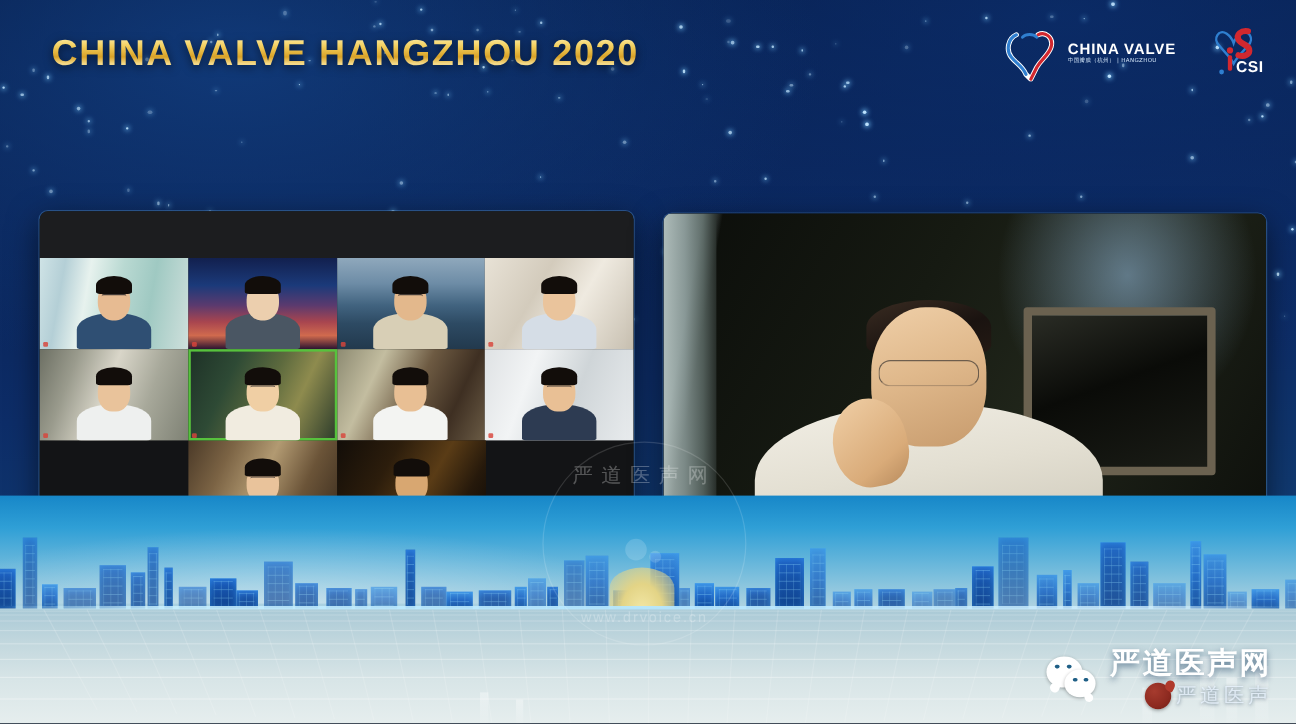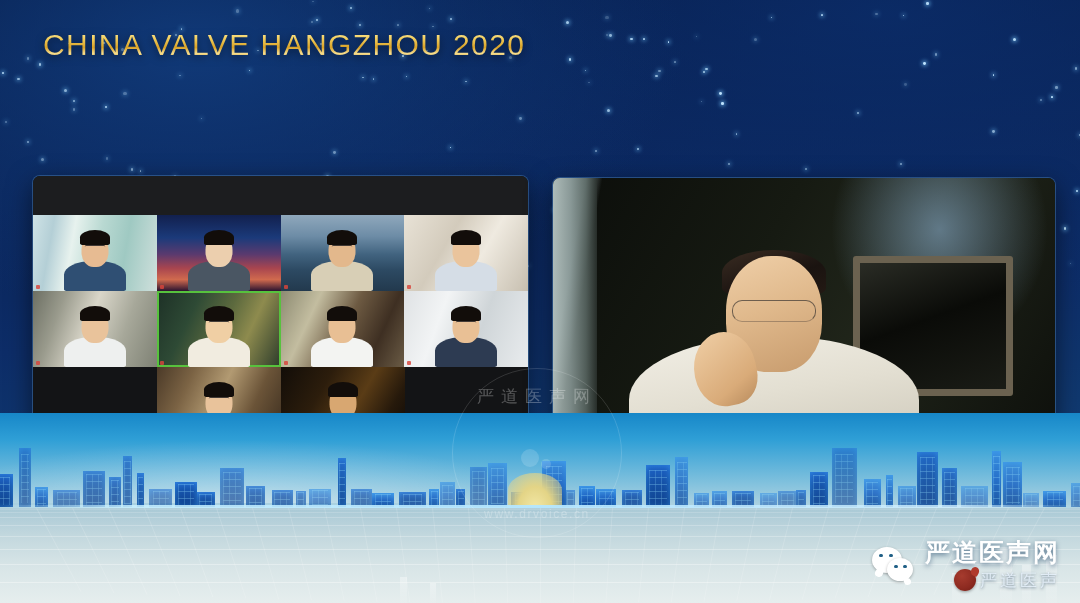--- a/index.html
+++ b/index.html
@@ -16,21 +16,21 @@
   }
 
   
   .stars{ position:absolute; inset:0 0 46% 0; pointer-events:none; }
   .star{ position:absolute; border-radius:50%; background:#bfe4ff;
          box-shadow:0 0 4px 1px rgba(120,200,255,.85); }
 
   
   .titles{ position:absolute; left:43px; top:30px; z-index:6; }
   .t-line{
-    font-weight:normal; letter-spacing:1.4px; line-height:1.0;
+    font-weight:bold; letter-spacing:1.4px; line-height:1.0;
     background:linear-gradient(180deg,#fff0b0 0%,#f3cf5e 28%,#d9a227 58%,#f6dd8e 78%,#c8901c 100%);
     -webkit-background-clip:text; background-clip:text; color:transparent;
     -webkit-text-fill-color:transparent;
     filter:drop-shadow(0 2px 4px rgba(0,0,0,.55));
     white-space:nowrap;
   }
   .t1{ font-size:30px; margin-bottom:20px; }
   .t2{ font-size:30px; margin-bottom:16px; }
   .t3{ font-size:28px; letter-spacing:2px;
        font-family:"DejaVu Sans","Liberation Sans",sans-serif; }
@@ -354,21 +354,43 @@
       <span class="star" style="width: 3.10092px; height: 3.10092px; left: 21.6214%; top: 80.7097%; opacity: 0.71;"></span>
       <span class="star" style="width: 2.01919px; height: 2.01919px; left: 52.6557%; top: 95.7071%; opacity: 0.49;"></span>
     </div>
 
   <div class="titles">
     <div class="t-line t1">CHINA VALVE HANGZHOU 2020</div>
   </div>
 
   <div class="logos">
 
-
+    <div class="logo-cv">
+      <svg width="48" height="46" viewBox="0 0 48 46">
+        <path d="M12 7 C5 10 3 20 8 26 C12 31 17 33 20 40 L24 44 L29 34 C33 27 39 24 41 17 C43 9 36 4 30 7" fill="none" stroke="#ffffff" stroke-width="4.2" stroke-linecap="round" stroke-linejoin="round"></path>
+        <path d="M12 7 C5 10 3 20 8 26 C12 31 17 33 20 40" fill="none" stroke="#2f7fd0" stroke-width="2.6" stroke-linecap="round"></path>
+        <path d="M30 7 C36 4 43 9 41 17 C39 24 33 27 29 34 L24 44" fill="none" stroke="#d2282f" stroke-width="2.6" stroke-linecap="round"></path>
+        <path d="M17 9 C20 6 26 6 29 9" fill="none" stroke="#2f7fd0" stroke-width="2.4" stroke-linecap="round"></path>
+      </svg>
+      <div class="cv-txt">
+        <span class="cv-main">CHINA VALVE</span>
+        <span class="cv-sub">中国瓣膜（杭州） | HANGZHOU</span>
+      </div>
+    </div>
+
+    <div class="logo-csi">
+      <svg width="56" height="50" viewBox="0 0 56 50">
+        <path d="M10 18 C4 12 10 4 16 8 C19 10 21 13 22 16 C23 13 25 10 28 8 C34 4 40 12 34 18 C30 23 25 27 22 33 C19 27 14 23 10 18 Z" fill="none" stroke="#2f7fd0" stroke-width="2"></path>
+        <path d="M34 6 C28 5 24 9 26 13 C28 17 34 17 35 21 C36 25 31 28 26 26" fill="none" stroke="#d2282f" stroke-width="5" stroke-linecap="round"></path>
+        <circle cx="19" cy="22" r="2.6" fill="#d2282f"></circle>
+        <rect x="17.2" y="26" width="3.6" height="13" rx="1.4" fill="#d2282f"></rect>
+        <circle cx="12" cy="40" r="2" fill="#2f7fd0"></circle>
+      </svg>
+      <span class="csi-txt">CSI</span>
+    </div>
 
   </div>
 
   <div class="panel" id="gallery">
     <div class="g-toolbar"></div>
     <div class="g-grid" id="g-grid">
         <div class="g-row">
           <div class="tile bg-curtain">
             <div class="body" style="width: 62px; height: 30px; bottom: 0px; background: rgb(47, 79, 115);"></div>
             <div class="head" style="width: 27px; height: 33px; bottom: 24px; background: rgb(231, 187, 146);"></div>

